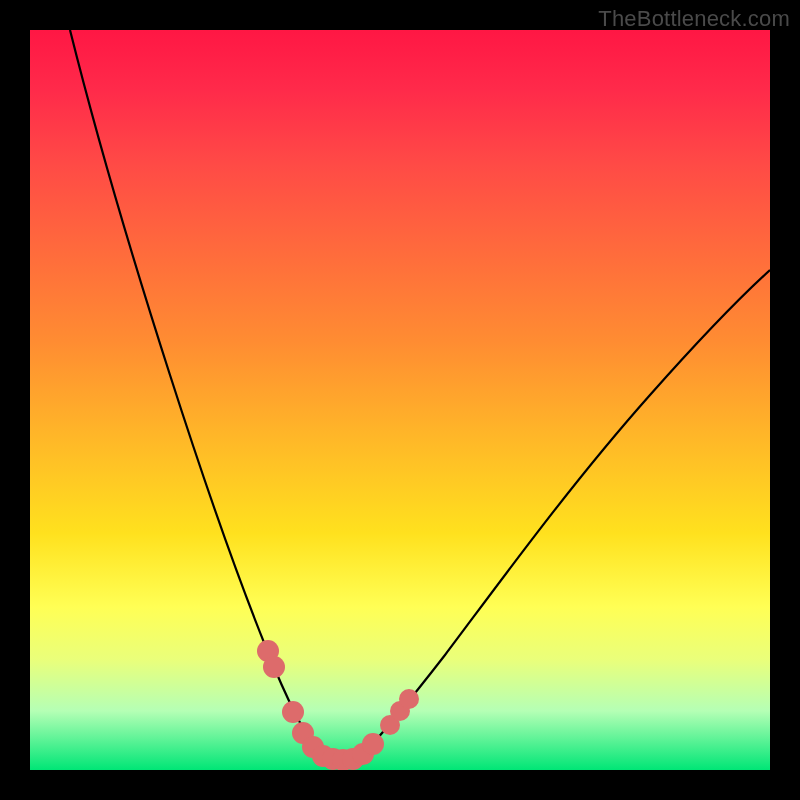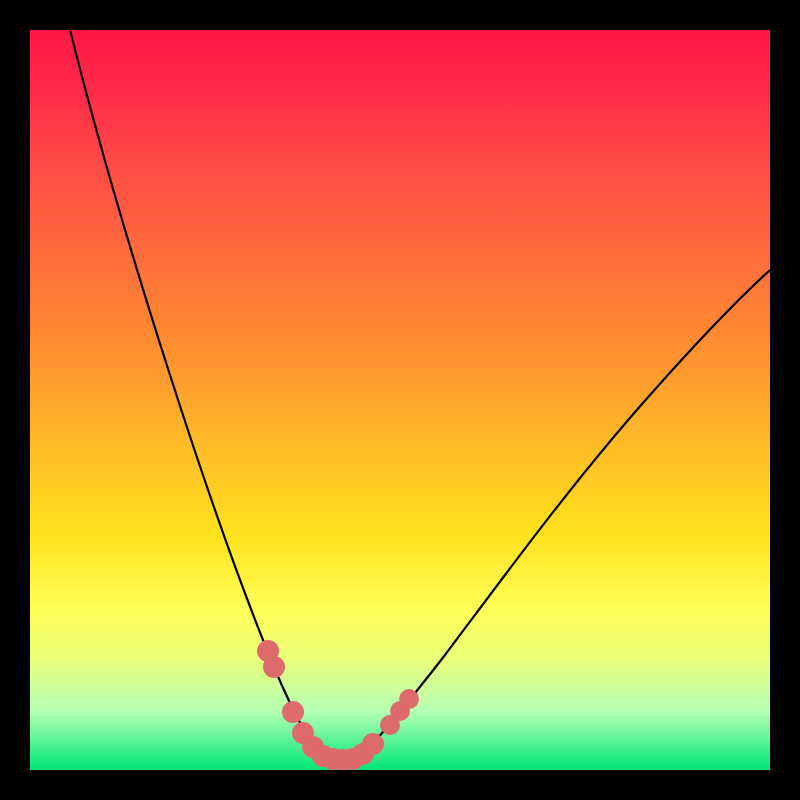--- a/index.html
+++ b/index.html
@@ -83,13 +83,14 @@
       <circle cx="313" cy="730" r="11"></circle>
       <circle cx="323" cy="729" r="11"></circle>
       <circle cx="333" cy="724" r="11"></circle>
       <circle cx="343" cy="714" r="11"></circle>
       <circle cx="360" cy="695" r="10"></circle>
       <circle cx="370" cy="681" r="10"></circle>
       <circle cx="379" cy="669" r="10"></circle>
     </g>
   </svg>
 
+  <div class="watermark">TheBottleneck.com</div>
 </div>
 
 </body></html>

